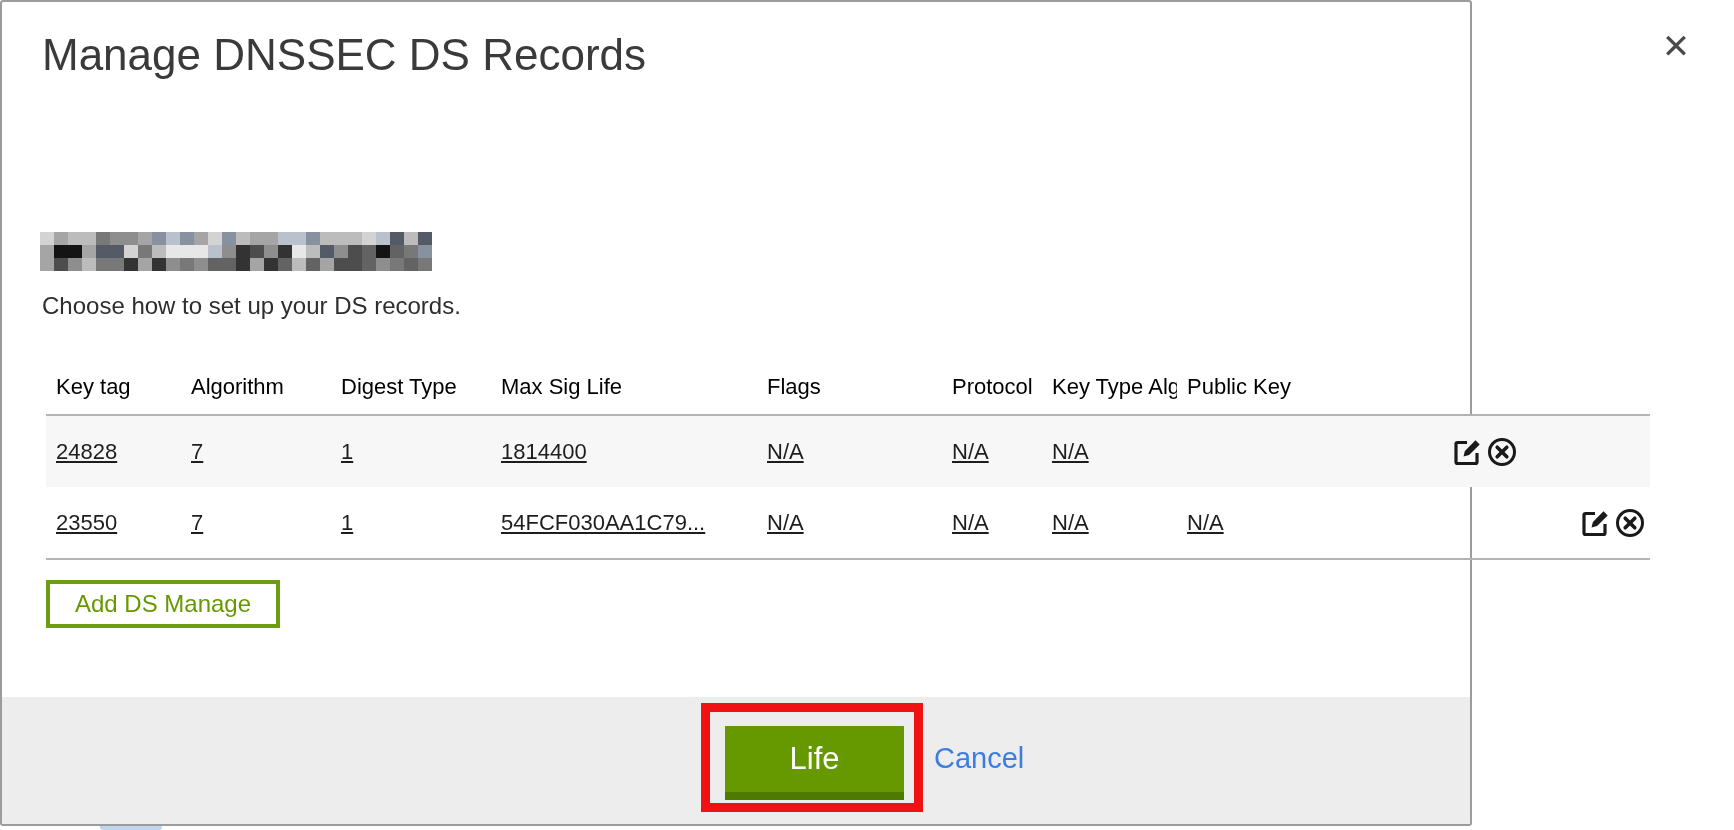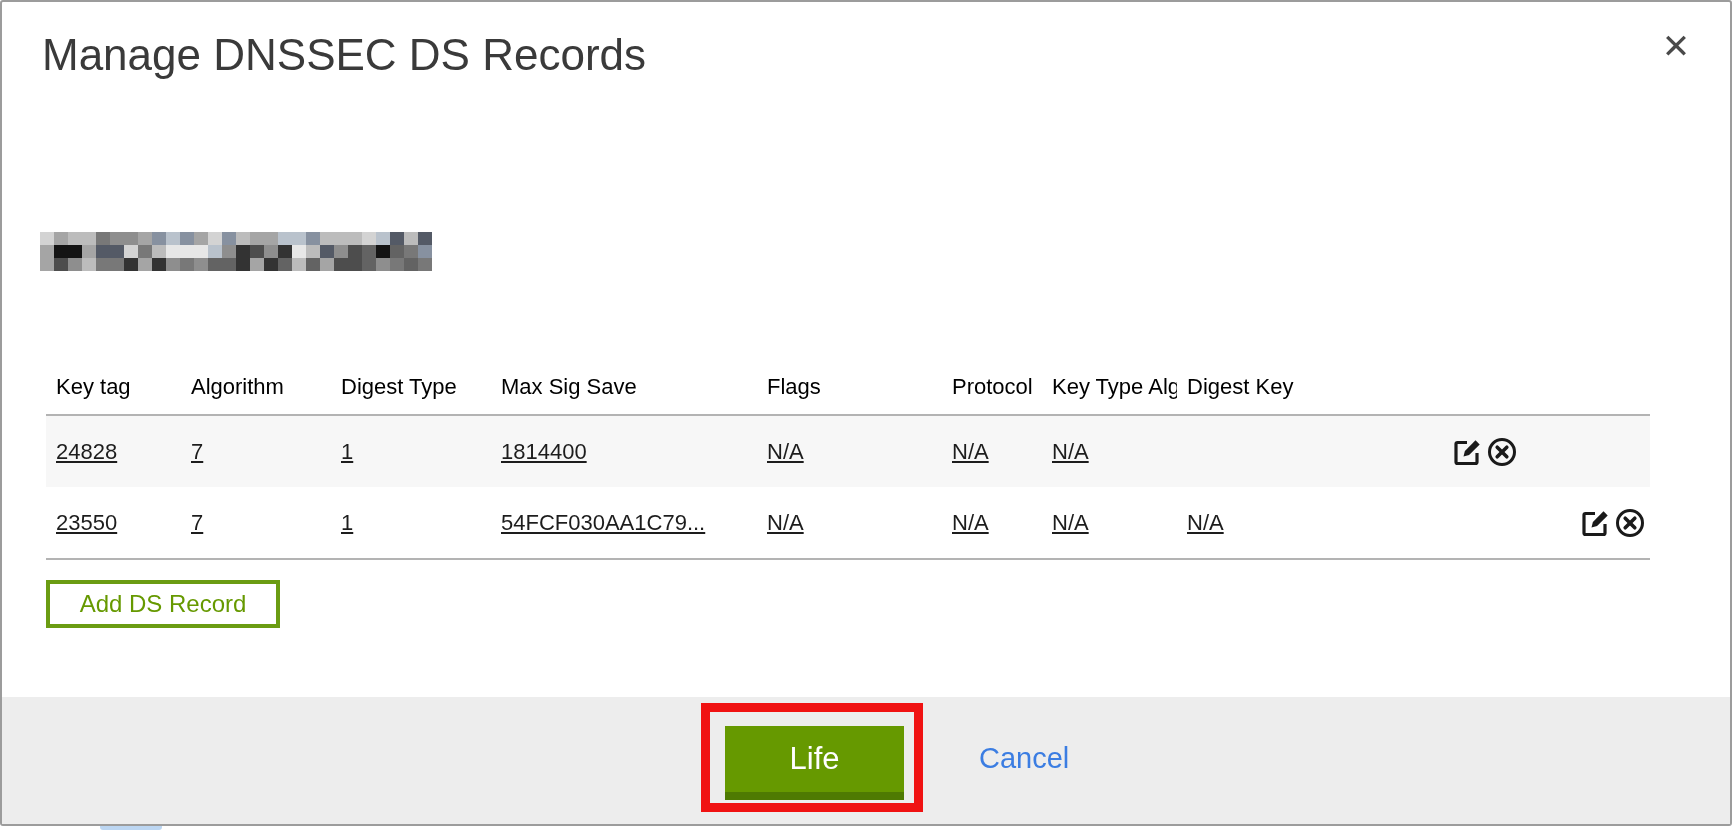--- a/index.html
+++ b/index.html
@@ -14,21 +14,21 @@
     --text-dark:#1d1d1d;
   }
   *{margin:0;padding:0;box-sizing:border-box;}
   html,body{width:1734px;height:830px;background:#fff;overflow:hidden;
     font-family:"Liberation Sans","DejaVu Sans",sans-serif;color:var(--text-dark);}
   .stage{position:relative;width:1734px;height:830px;}
 
   .bg-artifact{position:absolute;left:100px;top:822px;width:62px;height:8px;
     background:#bcd6f2;border-radius:3px;z-index:0;}
 
-  .modal{position:absolute;left:0;top:0;width:1732px;height:826px;background:#fff;
+  .modal{position:absolute;left:0;top:0;width:1472px;height:826px;background:#fff;
     border:2px solid var(--frame-border);border-radius:3px;z-index:1;}
 
   .title{position:absolute;left:40px;top:28px;font-size:44px;font-weight:300;
     color:#3a3a3a;letter-spacing:0;white-space:nowrap;}
 
   .close{position:absolute;left:1652px;top:22px;width:44px;height:44px;
     font-size:34px;font-weight:600;color:#4a4a4a;text-align:center;line-height:44px;
     cursor:pointer;user-select:none;}
 
   .mosaic{position:absolute;left:38px;top:230px;width:392px;height:39px;
@@ -56,21 +56,21 @@
     background:#fff;border:4px solid #6b9c12;color:var(--accent-green);
     font-size:24px;font-family:inherit;cursor:pointer;}
 
   .footer{position:absolute;left:0;right:0;top:695px;bottom:0;background:var(--footer-gray);}
   .annotation{position:absolute;left:699px;top:6px;width:222px;height:109px;
     border:9px solid var(--annotation-red);}
   .save-btn{position:absolute;left:723px;top:29px;width:179px;height:74px;
     background:var(--accent-green);border:none;border-bottom:8px solid var(--green-dark);
     color:#fff;font-size:31px;font-family:inherit;cursor:pointer;}
   .cancel-link{position:absolute;left:932px;top:45px;font-size:29px;
-    color:var(--link-blue);text-decoration:none;cursor:pointer;margin-left:45px;}
+    color:var(--link-blue);text-decoration:none;cursor:pointer;}
 </style>
 </head>
 <body>
 
 <div class="stage">
   <div class="bg-artifact"></div>
 
   <div class="modal">
 
     <h1 class="title">Manage DNSSEC DS Records</h1>
@@ -157,31 +157,32 @@
         <div style="background: rgb(165, 165, 165);"></div>
         <div style="background: rgb(77, 77, 77);"></div>
         <div style="background: rgb(77, 77, 77);"></div>
         <div style="background: rgb(99, 99, 99);"></div>
         <div style="background: rgb(142, 142, 142);"></div>
         <div style="background: rgb(120, 120, 120);"></div>
         <div style="background: rgb(99, 99, 99);"></div>
         <div style="background: rgb(120, 120, 120);"></div>
       </div>
 
+    <p class="instruction">Choose how to set up your DS records.</p>
 
     <div class="ds-table">
       <div class="t-row t-head">
         <div class="cell">Key tag</div>
         <div class="cell">Algorithm</div>
         <div class="cell">Digest Type</div>
-        <div class="cell">Max Sig Save</div>
+        <div class="cell">Max Sig Life</div>
         <div class="cell">Flags</div>
         <div class="cell">Protocol</div>
         <div class="cell">Key Type Alg</div>
-        <div class="cell">Digest Key</div>
+        <div class="cell">Public Key</div>
         <div class="cell actions"></div>
       </div>
 
       <div class="t-body">
         <div class="t-row data-row striped">
           <div class="cell">24828</div>
           <div class="cell">7</div>
           <div class="cell">1</div>
           <div class="cell">1814400</div>
           <div class="cell">N/A</div>
@@ -225,21 +226,21 @@
               <svg viewBox="0 0 32 32">
                   <circle cx="16" cy="16" r="12.5" fill="none" stroke="#1a1a1a" stroke-width="3"></circle>
                   <path d="M11.2 11.2l9.6 9.6M20.8 11.2l-9.6 9.6" stroke="#1a1a1a" stroke-width="3.6" stroke-linecap="round"></path>
                 </svg>
             </span>
           </div>
         </div>
       </div>
     </div>
 
-    <button class="add-btn">Add DS Record</button>
+    <button class="add-btn">Add DS Manage</button>
 
     <div class="footer">
       <div class="annotation"></div>
       <button class="save-btn">Life</button>
       <a class="cancel-link">Cancel</a>
     </div>
 
   </div>
 </div>
 

